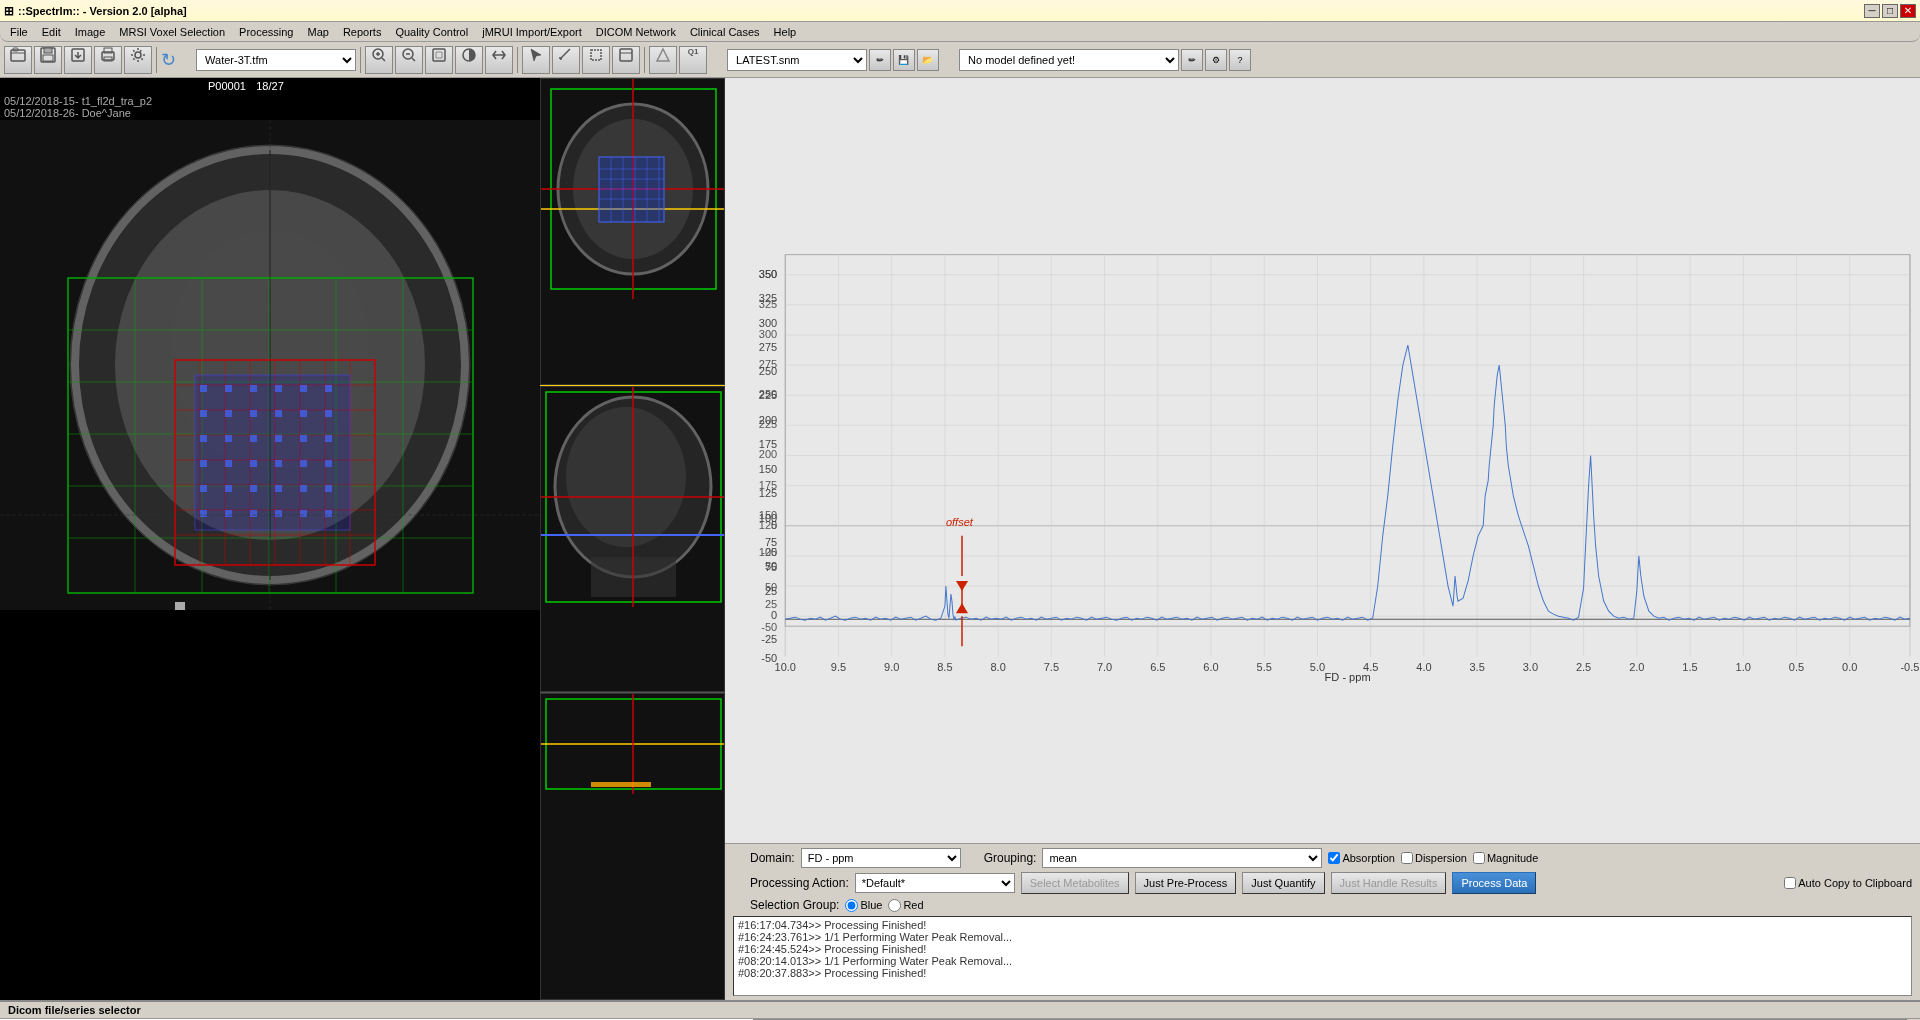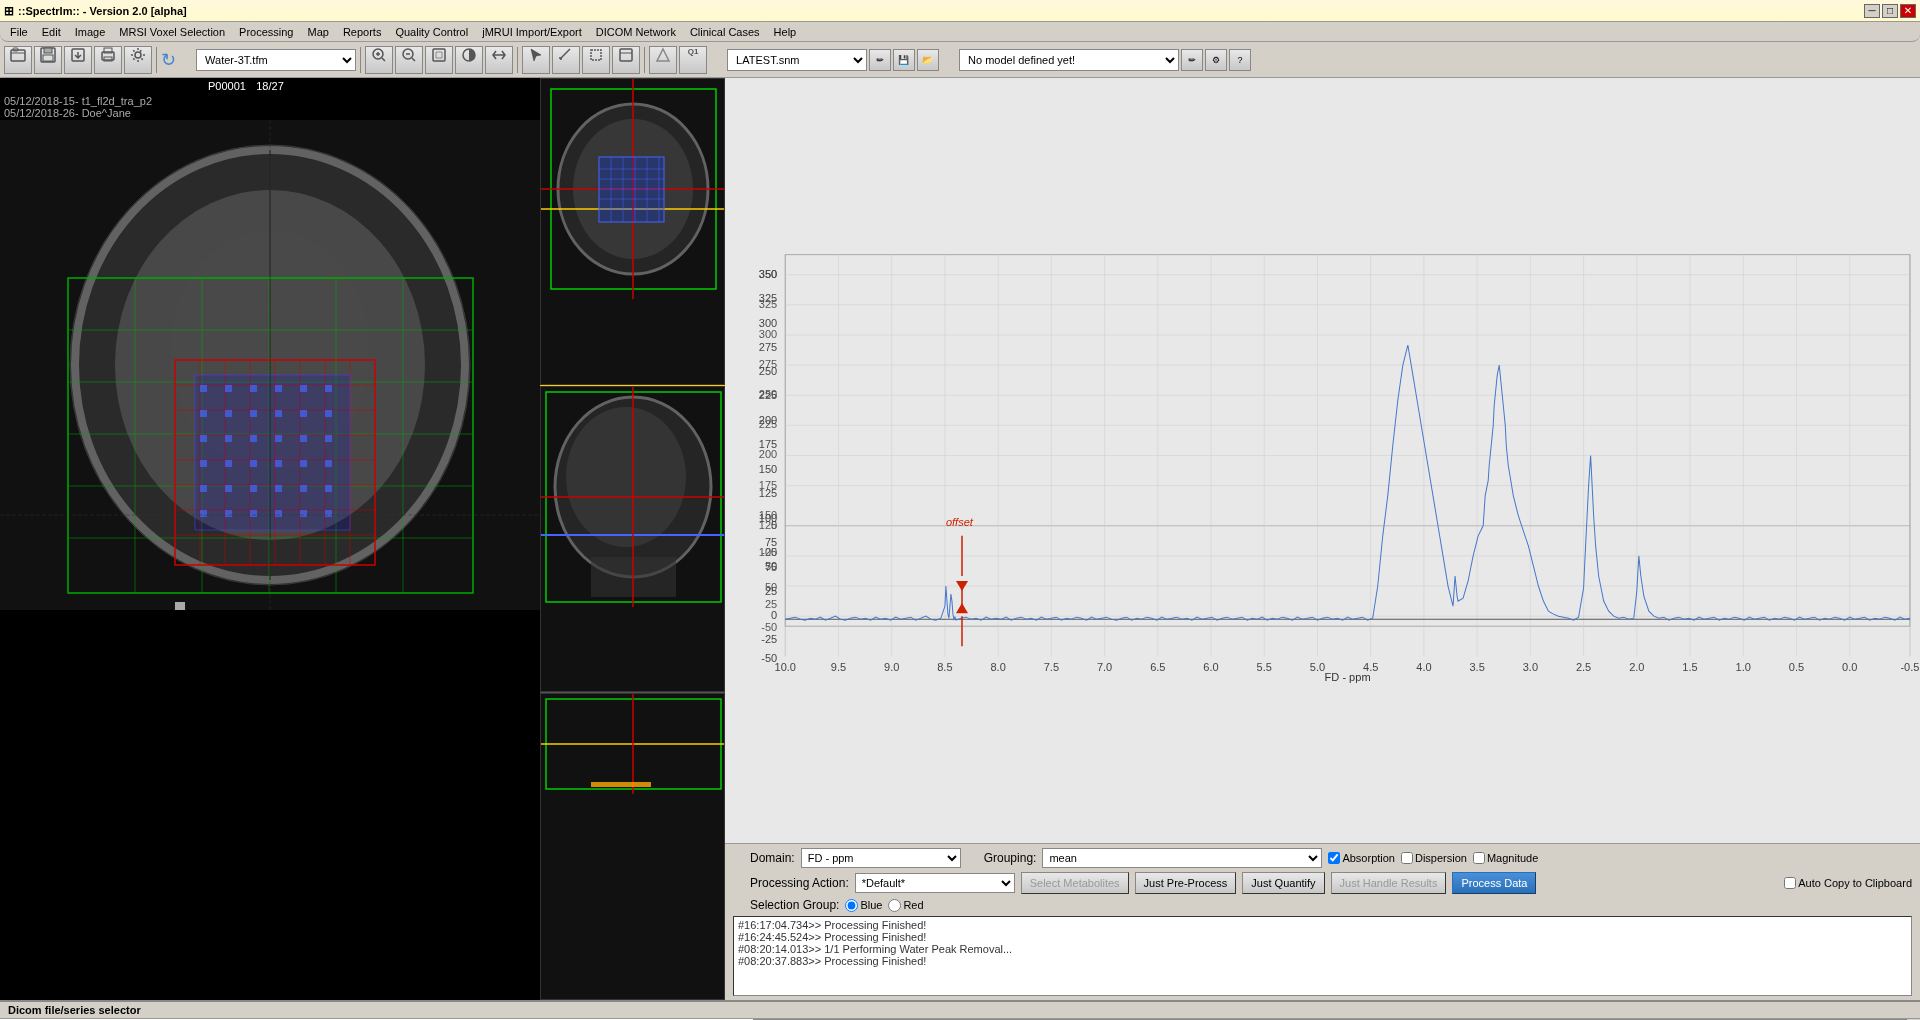--- a/index.html
+++ b/index.html
@@ -783,20 +783,21 @@
           <span>Blue</span>
         </label>
         <label class="control-checkbox-label">
           <input type="radio" name="selection-group" style="">
           <span>Red</span>
         </label>
       </div>
 
       <div class="log-area" id="log-container">
       <div>#16:17:04.734&gt;&gt; Processing Finished!</div>
+          <div>#16:24:23.761&gt;&gt; 1/1 Performing Water Peak Removal...</div>
           <div>#16:24:45.524&gt;&gt; Processing Finished!</div>
           <div>#08:20:14.013&gt;&gt; 1/1 Performing Water Peak Removal...</div>
           <div>#08:20:37.883&gt;&gt; Processing Finished!</div>
         </div>
     </div>
   </div>
 </div>
 
 <div class="bottom-panel">
   <div class="bottom-header">Dicom file/series selector</div>

